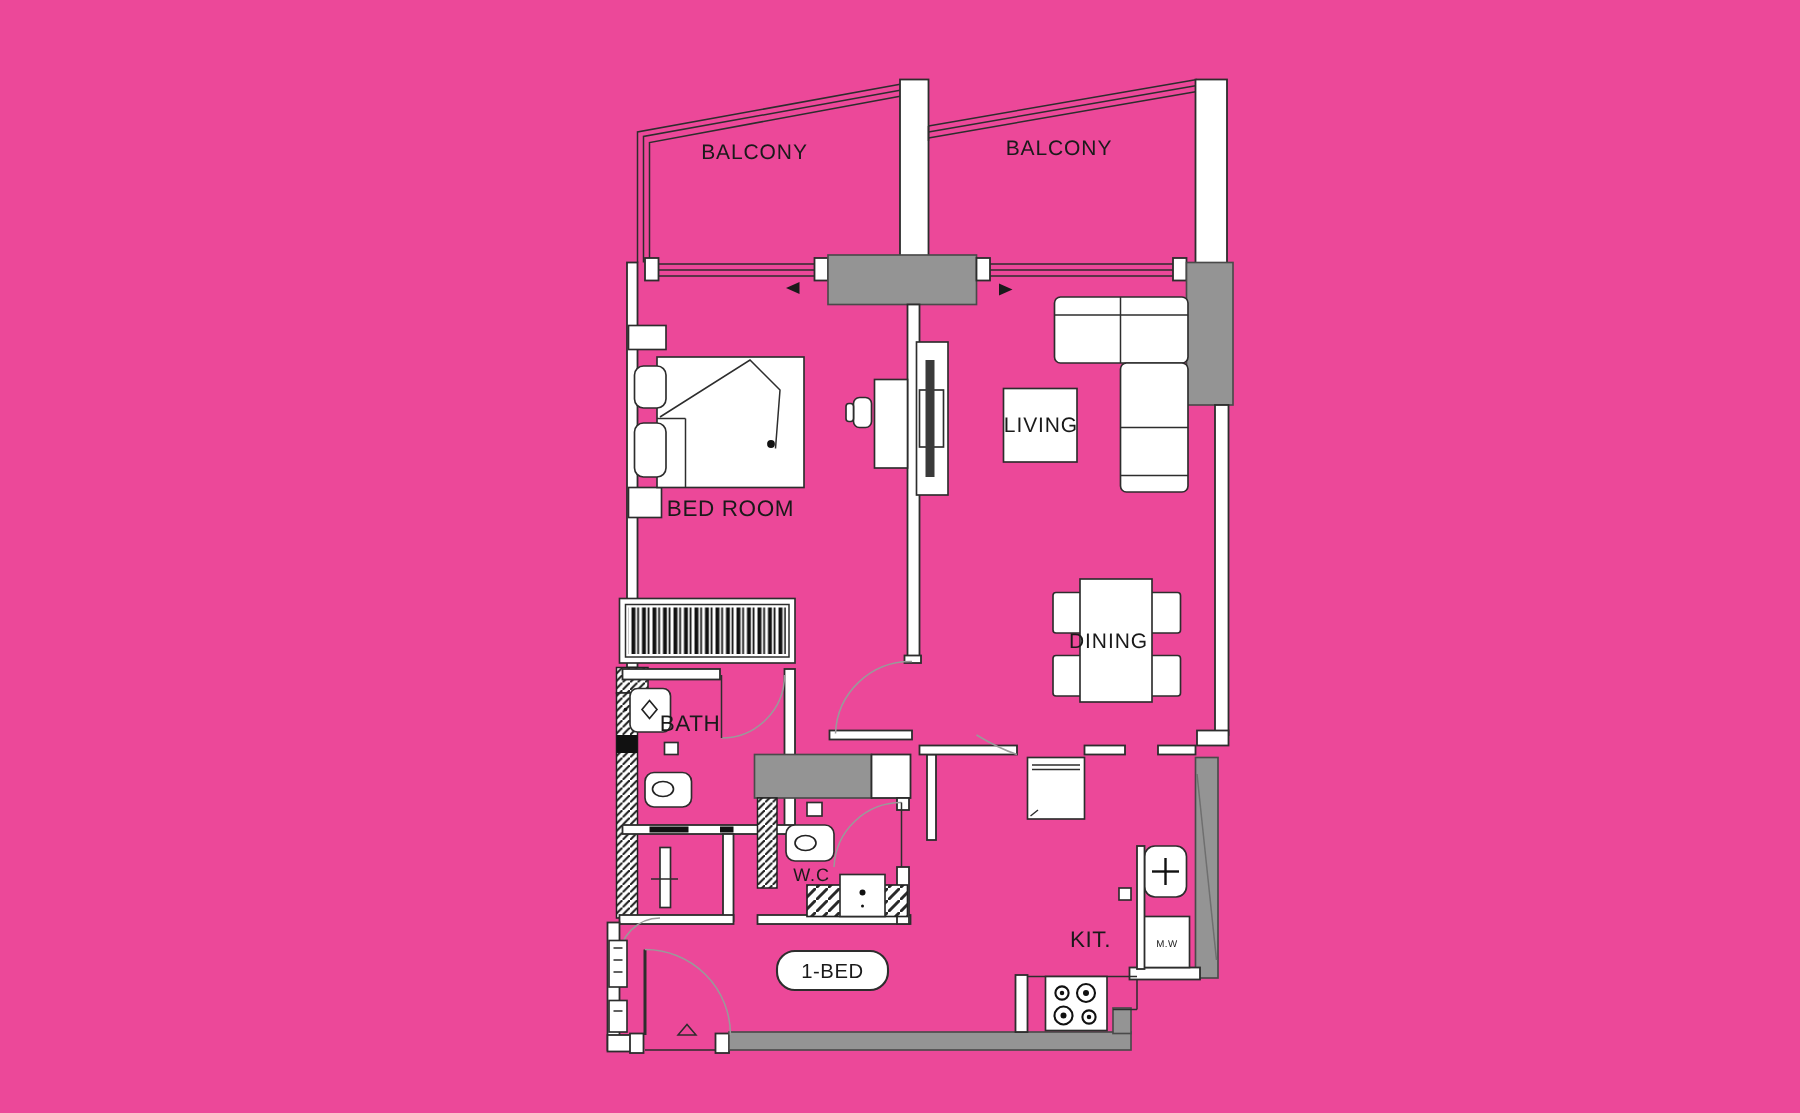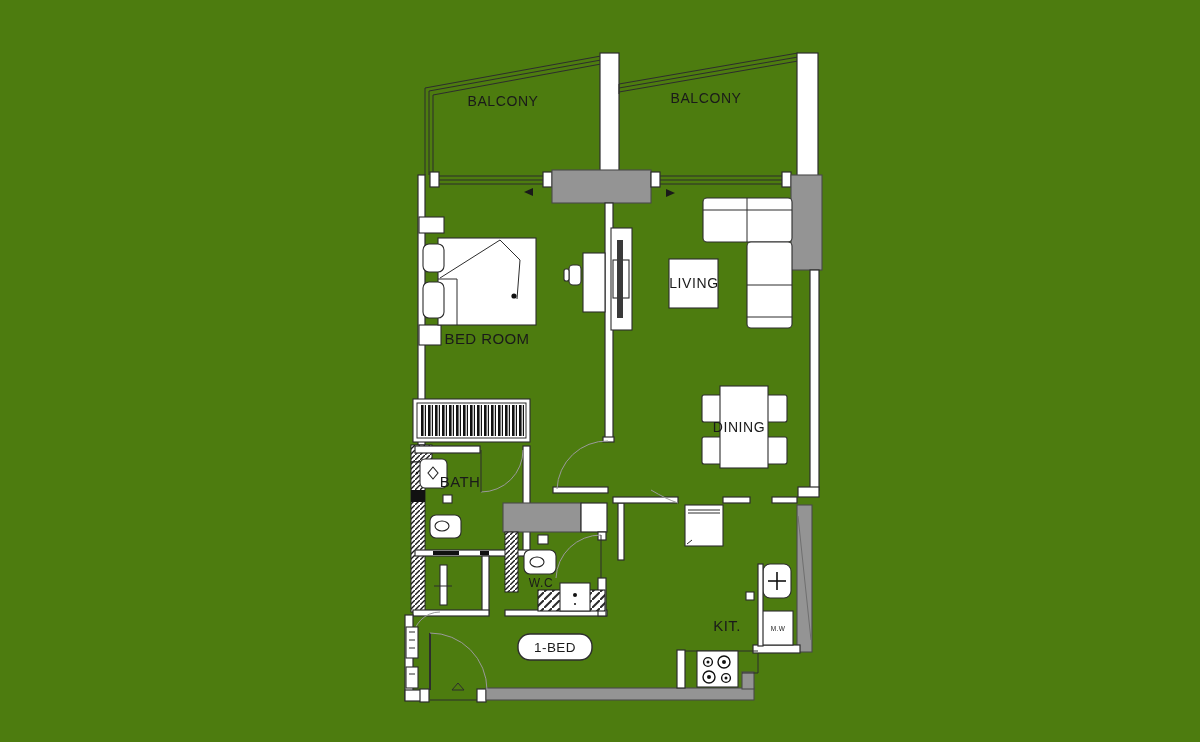--- a/index.html
+++ b/index.html
@@ -1,16 +1,16 @@
 <!DOCTYPE html>
 <html><head>
 <meta charset="utf-8">
 <style>
   html,body{margin:0;padding:0;background:#ffffff;}
-  .stage{position:relative;width:1200px;height:742px;background:#4d7c0f;overflow:hidden;}
+  .stage{position:relative;width:1200px;height:742px;background:#ec4899;overflow:hidden;}
   svg text{font-family:"Liberation Sans",sans-serif;fill:#1a1a1a;}
   .room-label{font-size:14px;letter-spacing:.6px;}
   .room-label-lg{font-size:15px;letter-spacing:.4px;}
   .tiny-label{font-size:6.5px;letter-spacing:.3px;}
   .badge-label{font-size:13.5px;letter-spacing:.4px;}
   .wall{fill:#ffffff;stroke:#2d2d2d;stroke-width:1.2;}
   .graywall{fill:#949494;stroke:#4a4a4a;stroke-width:1.1;}
   .furn{fill:#ffffff;stroke:#2d2d2d;stroke-width:1.1;}
   .thin{fill:none;stroke:#2d2d2d;stroke-width:1;}
   .arc{fill:none;stroke:#9a9a9a;stroke-width:1;}

